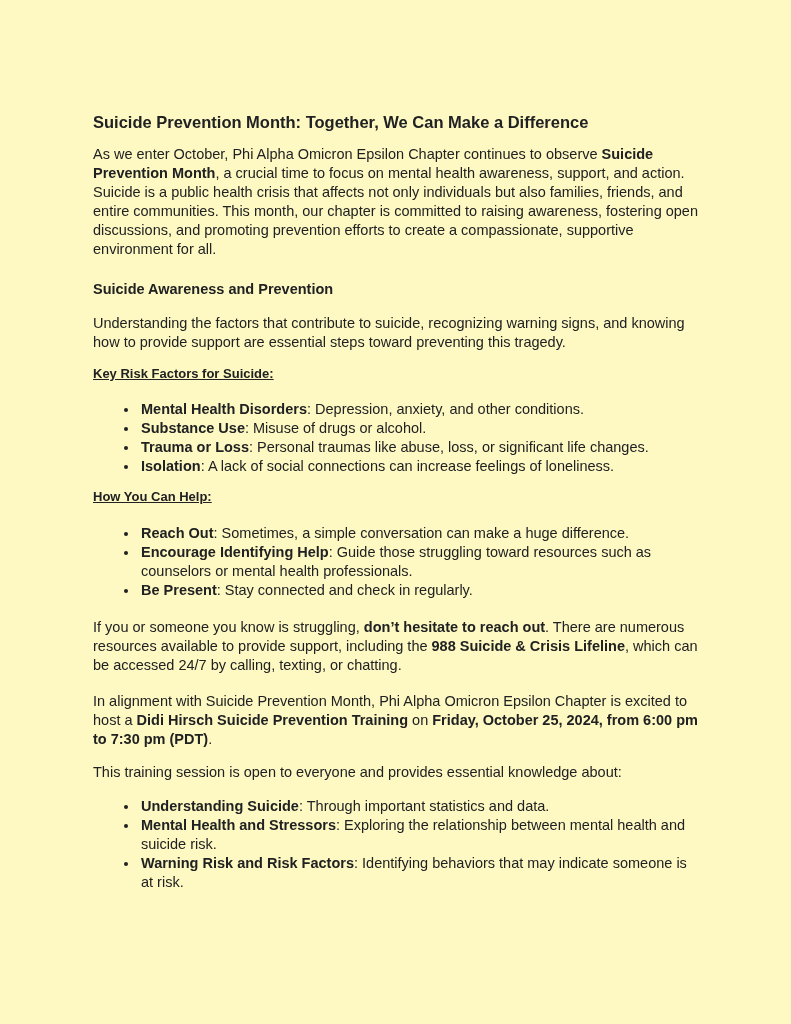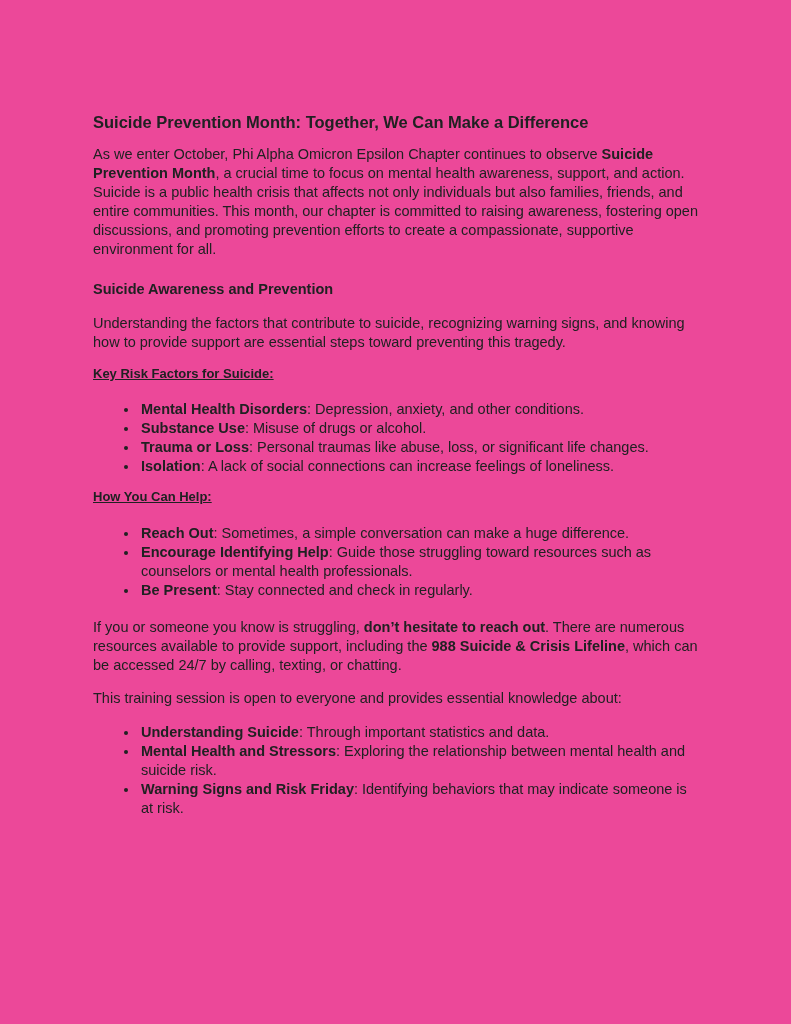--- a/index.html
+++ b/index.html
@@ -1,20 +1,20 @@
 <!DOCTYPE html>
 <html><head>
 <meta charset="utf-8">
 <style>
   html, body { margin: 0; padding: 0; background: #ffffff; }
   .page {
     position: relative;
     width: 791px;
     height: 1024px;
-    background: #ec4899;
+    background: #fef9c3;
     box-sizing: border-box;
     padding: 112px 93px 0 93px;
     font-family: "Liberation Sans", sans-serif;
     color: #202122;
     overflow: hidden;
   }
   h1, h2, h3, p, ul, li { margin: 0; padding: 0; }
 
   .doc-title {
     font-size: 16.5px;
@@ -92,22 +92,23 @@
 
   <ul class="doc-list mt-helplist">
     <li><b>Reach Out</b><span>: Sometimes, a simple conversation can make a huge difference.</span></li>
     <li><b>Encourage Identifying Help</b><span>: Guide those struggling toward resources such as counselors or mental health professionals.</span></li>
     <li><b>Be Present</b><span>: Stay connected and check in regularly.</span></li>
   </ul>
 
   <p class="body-text mt-outro"><span>If you or someone you know is struggling, </span><b>don’t hesitate to reach out</b><span>. There are numerous resources available to provide support, including the </span><b>988 Suicide &amp; Crisis Lifeline</b><span>, which can be accessed 24/7 by calling, texting, or chatting.</span></p>
 
 
+  <p class="body-text mt-eventp"><span>In alignment with Suicide Prevention Month, Phi Alpha Omicron Epsilon Chapter is excited to host a </span><b>Didi Hirsch Suicide Prevention Training</b><span> on </span><b>Friday, October 25, 2024, from 6:00 pm to 7:30 pm (PDT)</b><span>.</span></p>
 
   <p class="body-text mt-training">This training session is open to everyone and provides essential knowledge about:</p>
 
   <ul class="doc-list mt-trainlist">
     <li><b>Understanding Suicide</b><span>: Through important statistics and data.</span></li>
     <li><b>Mental Health and Stressors</b><span>: Exploring the relationship between mental health and suicide risk.</span></li>
-    <li><b>Warning Signs and Risk Friday</b><span>: Identifying behaviors that may indicate someone is at risk.</span></li>
+    <li><b>Warning Risk and Risk Factors</b><span>: Identifying behaviors that may indicate someone is at risk.</span></li>
   </ul>
 
 </div>
 
 </body></html>

